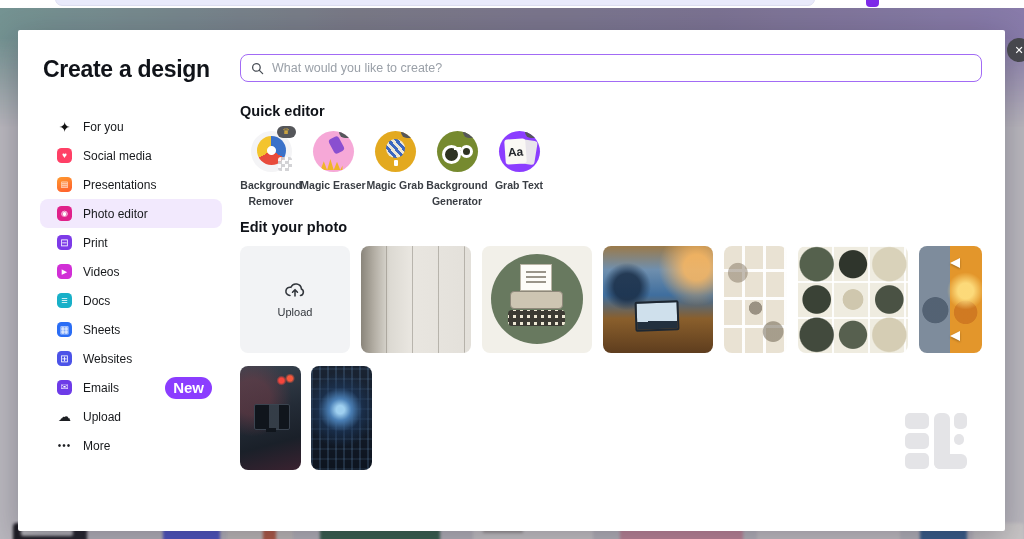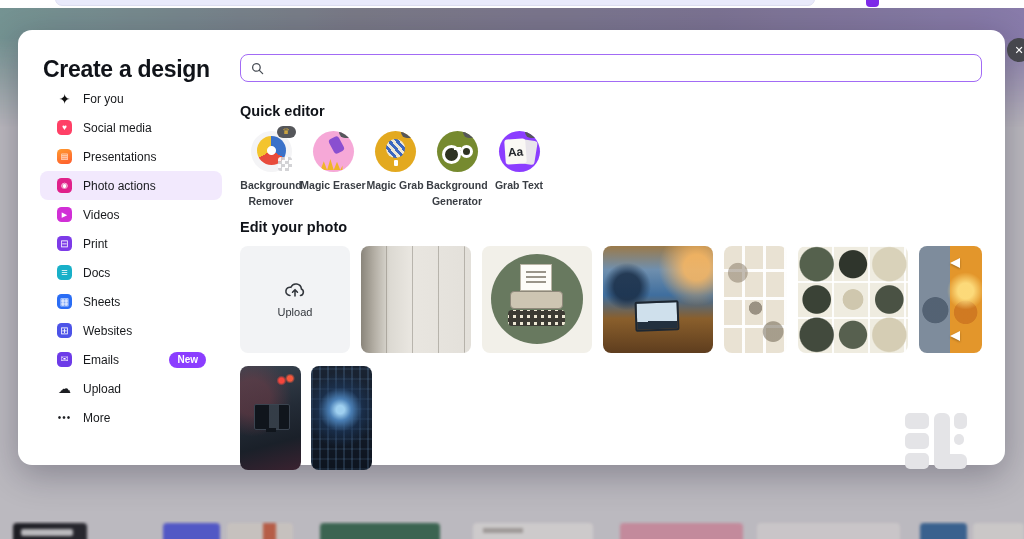--- a/index.html
+++ b/index.html
@@ -31,31 +31,31 @@
   .bs-5::after { content:""; position:absolute; left:10px; top:5px; width:40px; height:5px; background:#b9b4ae; }
   .bs-6 { left:620px; width:123px; background:#e8a2b4; }
   .bs-7 { left:757px; width:143px; background:#efeceb; }
   .bs-8 { left:920px; width:47px;  background:#3d6fa3; }
   .bs-9 { left:973px; width:51px;  background:#f0eeea; }
 
   .dim { position:absolute; left:0; top:8px; width:1024px; height:531px;
     background:rgba(48,44,62,0.20); z-index:2; }
 
   
-  .modal { position:absolute; left:18px; top:30px; width:987px; height:435px;
-    background:#ffffff; border-radius:14px; box-shadow:0 10px 34px rgba(20,16,40,.30); z-index:4; }
+  .modal { position:absolute; left:18px; top:30px; width:987px; height:501px;
+    background:#ffffff; border-radius:2px; box-shadow:0 10px 34px rgba(20,16,40,.30); z-index:4; }
   .close-btn { position:absolute; left:1007px; top:38px; width:24px; height:24px;
     background:#46474d; color:#fff; border-radius:50%; z-index:5;
     display:flex; align-items:center; justify-content:center; font-size:11px; cursor:pointer; }
 
   .m-title { position:absolute; left:25px; top:26px; font-size:23px; font-weight:800;
     letter-spacing:-0.3px; color:#101319; }
 
   
-  .sidebar { position:absolute; left:22px; top:54px; width:182px;text-align:center; }
+  .sidebar { position:absolute; left:22px; top:82px; width:182px;text-align:center; }
   .side-item { position:relative; display:flex; align-items:center; gap:11px;
     height:29px; padding-left:17px; border-radius:8px; cursor:pointer; }
   .side-item.active { background:#f2e9fd; }
   .si-label { font-size:12px; color:#17191c; }
   .chip { width:15px; height:15px; border-radius:4.5px; display:flex; align-items:center;
     justify-content:center; color:#fff; font-size:8px; line-height:1; flex:0 0 15px; }
   .chip::before { display:block; }
   .ic-foryou   { background:none; color:#111; font-size:14px; }
   .ic-foryou::before { content:"✦"; }
   .ic-pres     { background:linear-gradient(160deg,#ff9a2e,#ff5c2e); } .ic-pres::before { content:"▤"; }
@@ -64,22 +64,22 @@
   .ic-videos   { background:#d12fd6; } .ic-videos::before { content:"▶"; font-size:7px; }
   .ic-print    { background:#7d3be8; } .ic-print::before { content:"⊟"; font-size:10px; }
   .ic-docs     { background:#18b0c8; } .ic-docs::before { content:"≡"; font-size:11px; }
   .ic-wb       { background:#0fa958; } .ic-wb::before { content:"✎"; font-size:9px; }
   .ic-sheets   { background:#2a6df5; } .ic-sheets::before { content:"▦"; font-size:10px; }
   .ic-web      { background:#4c53e8; } .ic-web::before { content:"⊞"; font-size:10px; }
   .ic-emails   { background:#6d3be8; } .ic-emails::before { content:"✉"; font-size:9px; }
   .ic-custom   { background:none; border:1.6px dashed #1c1e22; border-radius:3px; }
   .ic-upload   { background:none; color:#1c1e22; font-size:13px; } .ic-upload::before { content:"☁"; }
   .ic-more     { background:none; color:#1c1e22; font-size:10px; letter-spacing:1px; } .ic-more::before { content:"•••"; }
-  .new-badge { margin-left:auto; margin-right:16px; background:#8b3dff; color:#fff;
-    font-size:10px; font-weight:700; padding:2.5px 8px; border-radius:99px; }
+  .new-badge { margin-left:auto; margin-right:10px; background:#8b3dff; color:#fff;
+    font-size:15px; font-weight:700; padding:2.5px 8px; border-radius:99px; }
 
   
   .main { position:absolute; left:222px; top:0; width:744px; height:487px; }
   .search-bar { position:absolute; left:0; top:24px; width:742px; height:28px;
     border:1.5px solid #a26bf5; border-radius:8px; display:flex; align-items:center;
     gap:8px; padding:0 10px; background:#fff; }
   .search-bar input { border:none; outline:none; flex:1; font-size:12.5px;
     font-family:"Liberation Sans", sans-serif; color:#1c1e22; background:transparent; }
   .search-bar input::placeholder { color:#9aa0a8; }
 
@@ -264,29 +264,29 @@
     <div class="side-item">
       <span class="chip ic-social"></span>
       <span class="si-label">Social media</span>
     </div>
     <div class="side-item">
       <span class="chip ic-pres"></span>
       <span class="si-label">Presentations</span>
     </div>
     <div class="side-item active">
       <span class="chip ic-photo"></span>
-      <span class="si-label">Photo actions</span>
+      <span class="si-label">Photo editor</span>
+    </div>
+    <div class="side-item">
+      <span class="chip ic-print"></span>
+      <span class="si-label">Print</span>
     </div>
     <div class="side-item">
       <span class="chip ic-videos"></span>
       <span class="si-label">Videos</span>
-    </div>
-    <div class="side-item">
-      <span class="chip ic-print"></span>
-      <span class="si-label">Print</span>
     </div>
     <div class="side-item">
       <span class="chip ic-docs"></span>
       <span class="si-label">Docs</span>
     </div>
     <div class="side-item">
       <span class="chip ic-sheets"></span>
       <span class="si-label">Sheets</span>
     </div>
     <div class="side-item">
@@ -308,20 +308,21 @@
     </div>
   </div>
 
   <div class="main">
 
     <div class="search-bar">
       <svg width="13" height="13" viewBox="0 0 24 24">
         <circle cx="10" cy="10" r="7" fill="none" stroke="#4a4f57" stroke-width="2.4"></circle>
         <line x1="15.5" y1="15.5" x2="21.5" y2="21.5" stroke="#4a4f57" stroke-width="2.4" stroke-linecap="round"></line>
       </svg>
+      <input type="text" placeholder="What would you like to create?" style="">
     </div>
 
     <div class="sec-head qa-head">Quick editor</div>
 
     <div class="qa-row">
       <div class="qa-item">
         <div class="qa-circle qa-ball">
           <span class="crown-badge">♛</span>
         </div>
         <div class="qa-label">Background Remover</div>

